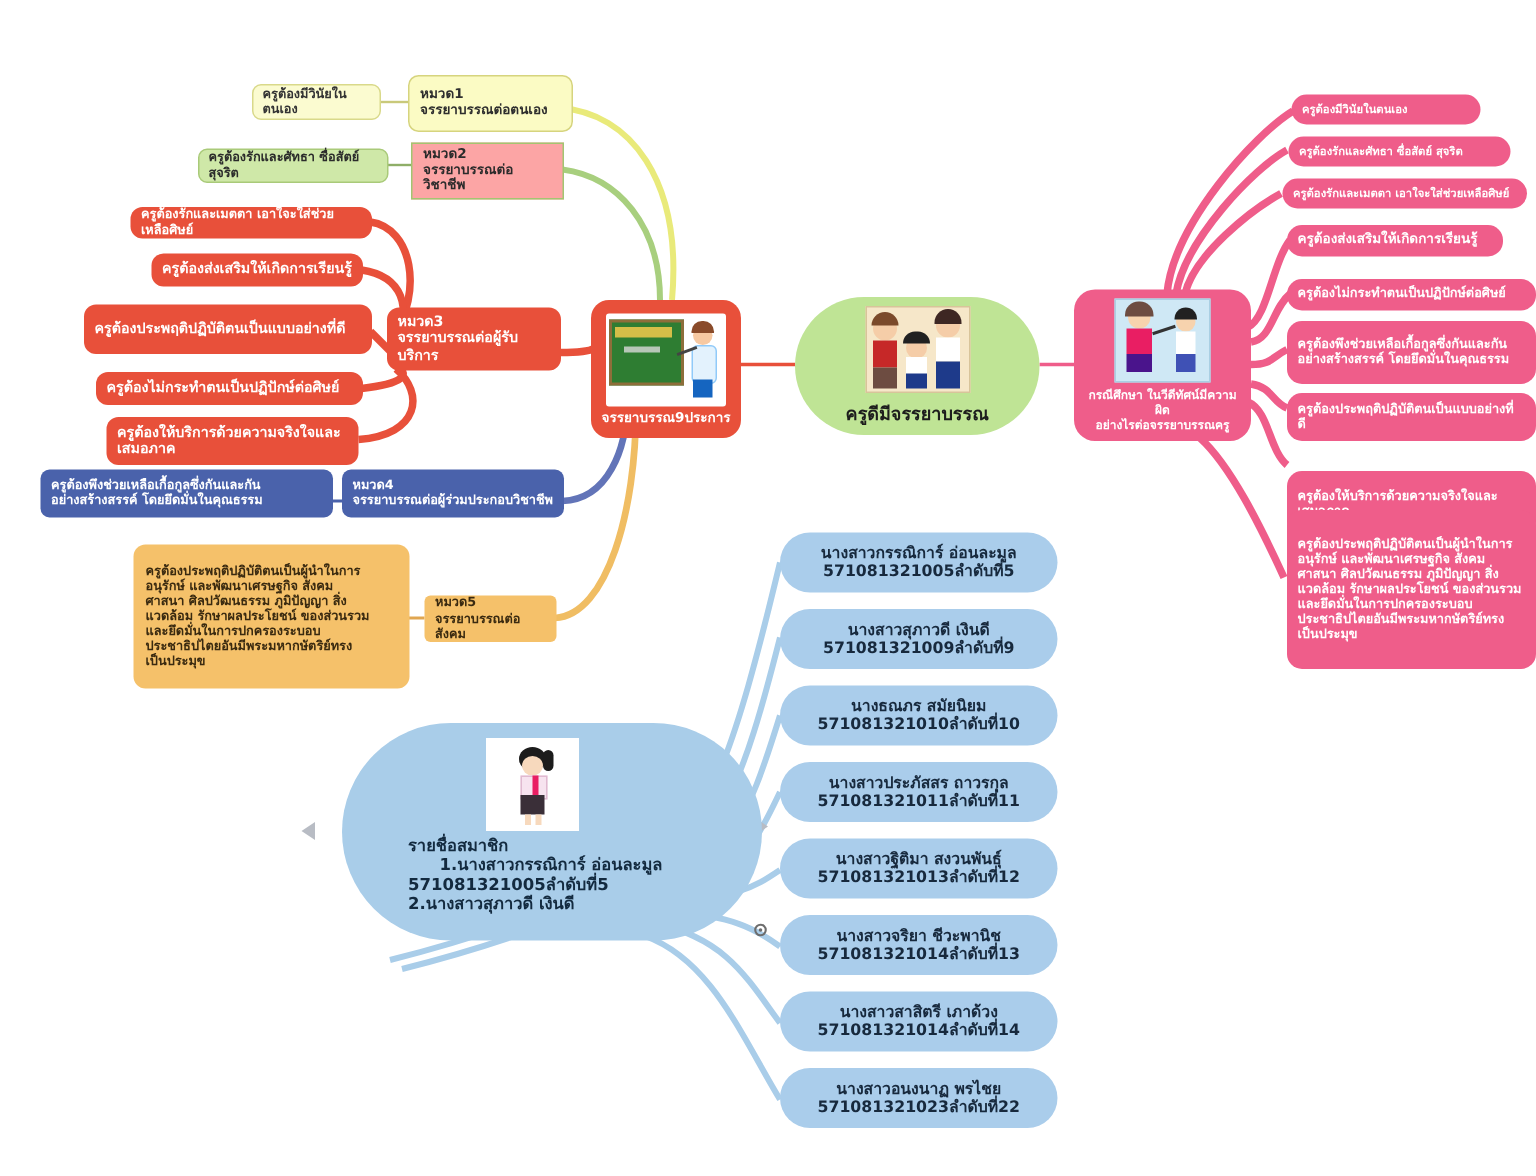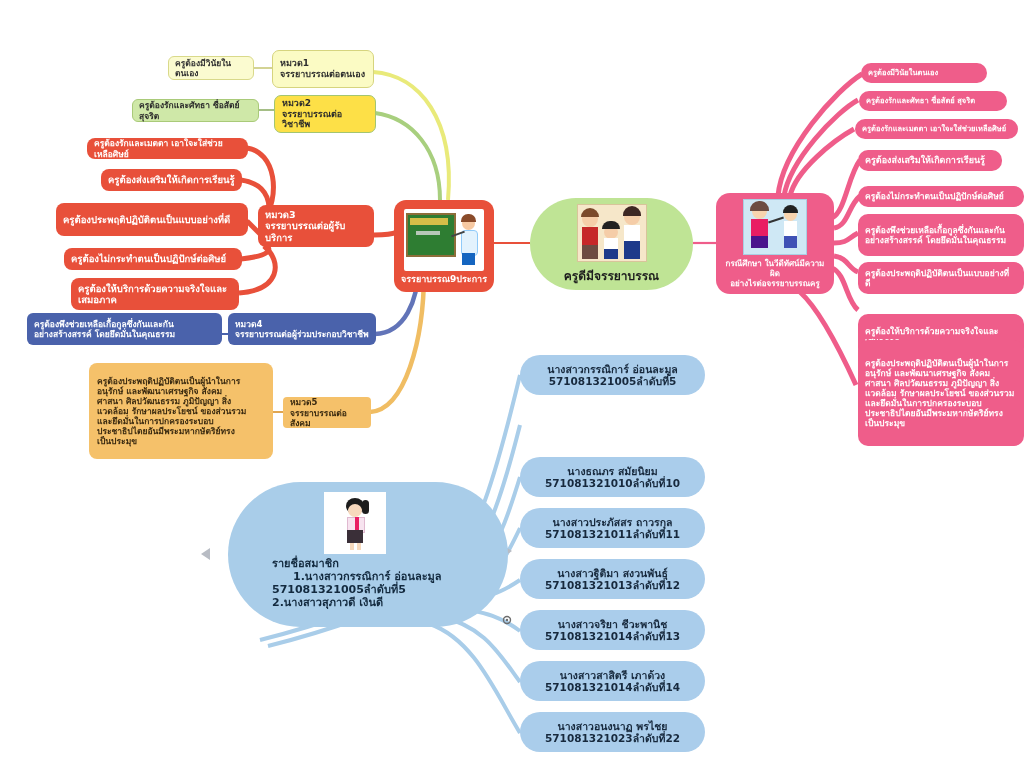--- a/index.html
+++ b/index.html
@@ -9,21 +9,21 @@
   .node{position:absolute;box-sizing:border-box;display:flex;flex-direction:column;justify-content:center;
         font-weight:700;line-height:1.18;}
   .node .txt{display:block;white-space:pre-line;}
 
   
   .y-leaf{background:#fbfbd0;border:1px solid #d9d98a;border-radius:6px;color:#333;}
   .y-cat{background:#fbfbc4;border:1px solid #d6d47e;border-radius:7px;color:#2e2e2e;}
 
   
   .g-leaf{background:#cfe8a8;border:1px solid #a9ca79;border-radius:6px;color:#2b2b2b;}
-  .g-cat{background:#fde047;border:1px solid #a3c571;border-radius:7px;color:#2b2b2b;}
+  .g-cat{background:#fca5a5;border:1px solid #a3c571;border-radius:0;color:#2b2b2b;}
 
   
   .r-leaf{background:#e8503a;border-radius:8px;color:#fff;}
   .r-cat{background:#e8503a;border-radius:8px;color:#fff;}
 
   
   .b-leaf{background:#4a62ab;border-radius:6px;color:#fff;}
   .b-cat{background:#4a62ab;border-radius:6px;color:#fff;}
 
   
@@ -106,21 +106,21 @@
     <circle cx="507" cy="620" r="3.5" fill="none" stroke="#6d6d6d" stroke-width="1.4"></circle>
     <circle cx="507" cy="620" r="1.2" fill="#6d6d6d"></circle>
   </svg>
 
   <div class="tri" style="left:201px;top:548px;border-width:6px 9px 6px 0;border-color:transparent #b8bcc4 transparent transparent;"></div>
   <div class="tri" style="left:503px;top:545px;border-width:6px 0 6px 9px;border-color:transparent transparent transparent #b8bcc4;"></div>
 
   <div class="node y-leaf" style="left:168px;top:56px;width:86px;height:24px;padding:3px 6px;font-size:8.5px;">
     <span class="txt">ครูต้องมีวินัยในตนเอง</span>
   </div>
-  <div class="node y-cat" style="left:272px;top:50px;width:102px;height:38px;padding:4px 7px;font-size:9px;">
+  <div class="node y-cat" style="left:272px;top:50px;width:110px;height:38px;padding:4px 7px;font-size:9px;">
     <span class="txt">หมวด1
 จรรยาบรรณต่อตนเอง</span>
   </div>
 
   <div class="node g-leaf" style="left:132px;top:99px;width:127px;height:23px;padding:3px 6px;font-size:8.5px;">
     <span class="txt">ครูต้องรักและศัทธา ซื่อสัตย์ สุจริต</span>
   </div>
   <div class="node g-cat" style="left:274px;top:95px;width:102px;height:38px;padding:4px 7px;font-size:9px;">
     <span class="txt">หมวด2
 จรรยาบรรณต่อวิชาชีพ</span>
@@ -268,20 +268,24 @@
     <span class="txt" style="font-size:11px;">รายชื่อสมาชิก</span>
     <span class="txt" style="font-size:11px;margin-left:21px;">1.นางสาวกรรณิการ์ อ่อนละมูล</span>
     <span class="txt" style="font-size:11px;">571081321005ลำดับที่5</span>
     <span class="txt" style="font-size:11px;">2.นางสาวสุภาวดี เงินดี</span>
   </div>
 
   <div class="node m-leaf" style="left:520px;top:355px;width:185px;height:40px;padding:2px 8px;font-size:10.5px;">
     <span class="txt">นางสาวกรรณิการ์ อ่อนละมูล</span>
     <span class="txt">571081321005ลำดับที่5</span>
   </div>
+  <div class="node m-leaf" style="left:520px;top:406px;width:185px;height:40px;padding:2px 8px;font-size:10.5px;">
+    <span class="txt">นางสาวสุภาวดี เงินดี</span>
+    <span class="txt">571081321009ลำดับที่9</span>
+  </div>
   <div class="node m-leaf" style="left:520px;top:457px;width:185px;height:40px;padding:2px 8px;font-size:10.5px;">
     <span class="txt">นางธณภร สมัยนิยม</span>
     <span class="txt">571081321010ลำดับที่10</span>
   </div>
   <div class="node m-leaf" style="left:520px;top:508px;width:185px;height:40px;padding:12px 8px;font-size:10.5px;">
     <span class="txt">นางสาวประภัสสร ถาวรกุล</span>
     <span class="txt">571081321011ลำดับที่11</span>
   </div>
   <div class="node m-leaf" style="left:520px;top:559px;width:185px;height:40px;padding:2px 8px;font-size:10.5px;">
     <span class="txt">นางสาวฐิติมา สงวนพันธุ์</span>

